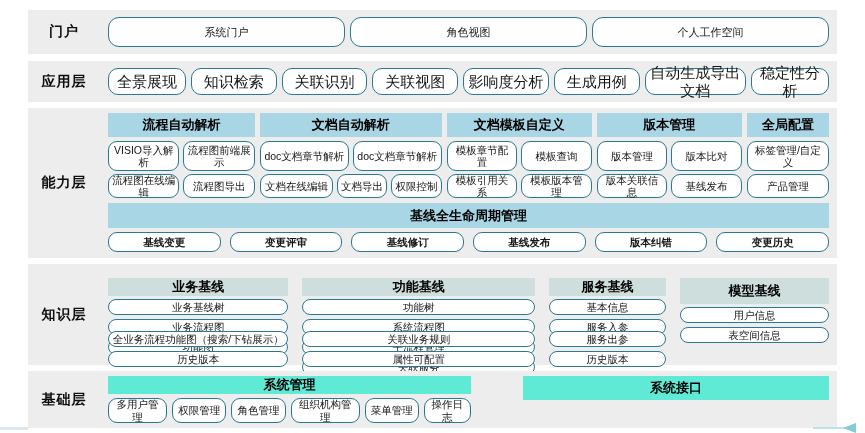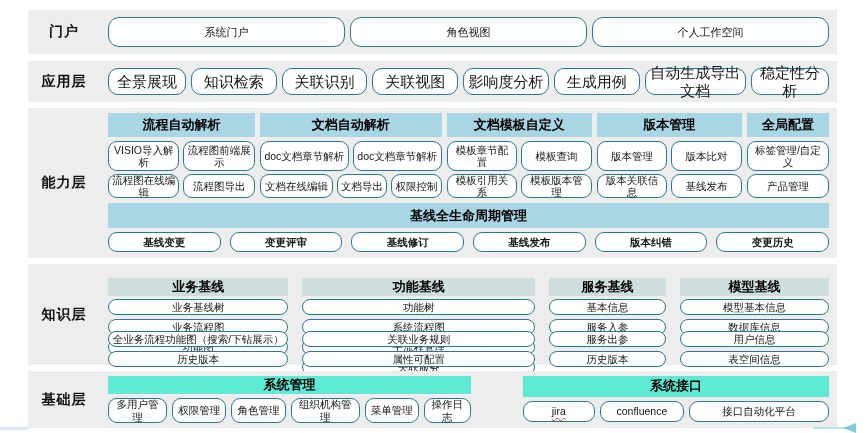--- a/index.html
+++ b/index.html
@@ -209,24 +209,20 @@
         </div>
         <div class="row kn-r">
           <div class="btn">服务出参</div>
           <div class="btn">历史版本</div>
         </div>
       </div>
 
       <div class="kn-group" style="flex:157 1 0">
         <div class="hdr hdr-pale">模型基线</div>
         <div class="row kn-r">
-          <div class="btn">模型基本信息</div>
-          <div class="btn">数据库信息</div>
-        </div>
-        <div class="row kn-r">
           <div class="btn">用户信息</div>
           <div class="btn">表空间信息</div>
         </div>
       </div>
 
     </div>
   </div>
 
   <div class="band" id="band-foundation">
     <div class="layer-label">基础层</div>
@@ -241,27 +237,20 @@
           <div class="btn" style="flex:1.25">组织机构管理</div>
           <div class="btn" style="flex:0.95">菜单管理</div>
           <div class="btn" style="flex:0.8">操作日志</div>
         </div>
       </div>
 
       <div class="fd-spacer"></div>
 
       <div class="fd-group" style="flex:308 1 0">
         <div class="hdr hdr-teal">系统接口</div>
-        <div class="fd-row">
-          <div class="btn" style="flex:0.75">
-              <span class="spell-error">jira</span>
-            </div>
-          <div class="btn" style="flex:0.9">confluence</div>
-          <div class="btn" style="flex:1.55">接口自动化平台</div>
-        </div>
       </div>
 
     </div>
   </div>
 
   <div id="corner-cut"></div>
   <div id="bottom-left-line"></div>
   <div id="bottom-right-line"></div>
   <div id="bottom-right-arrow"></div>
 

